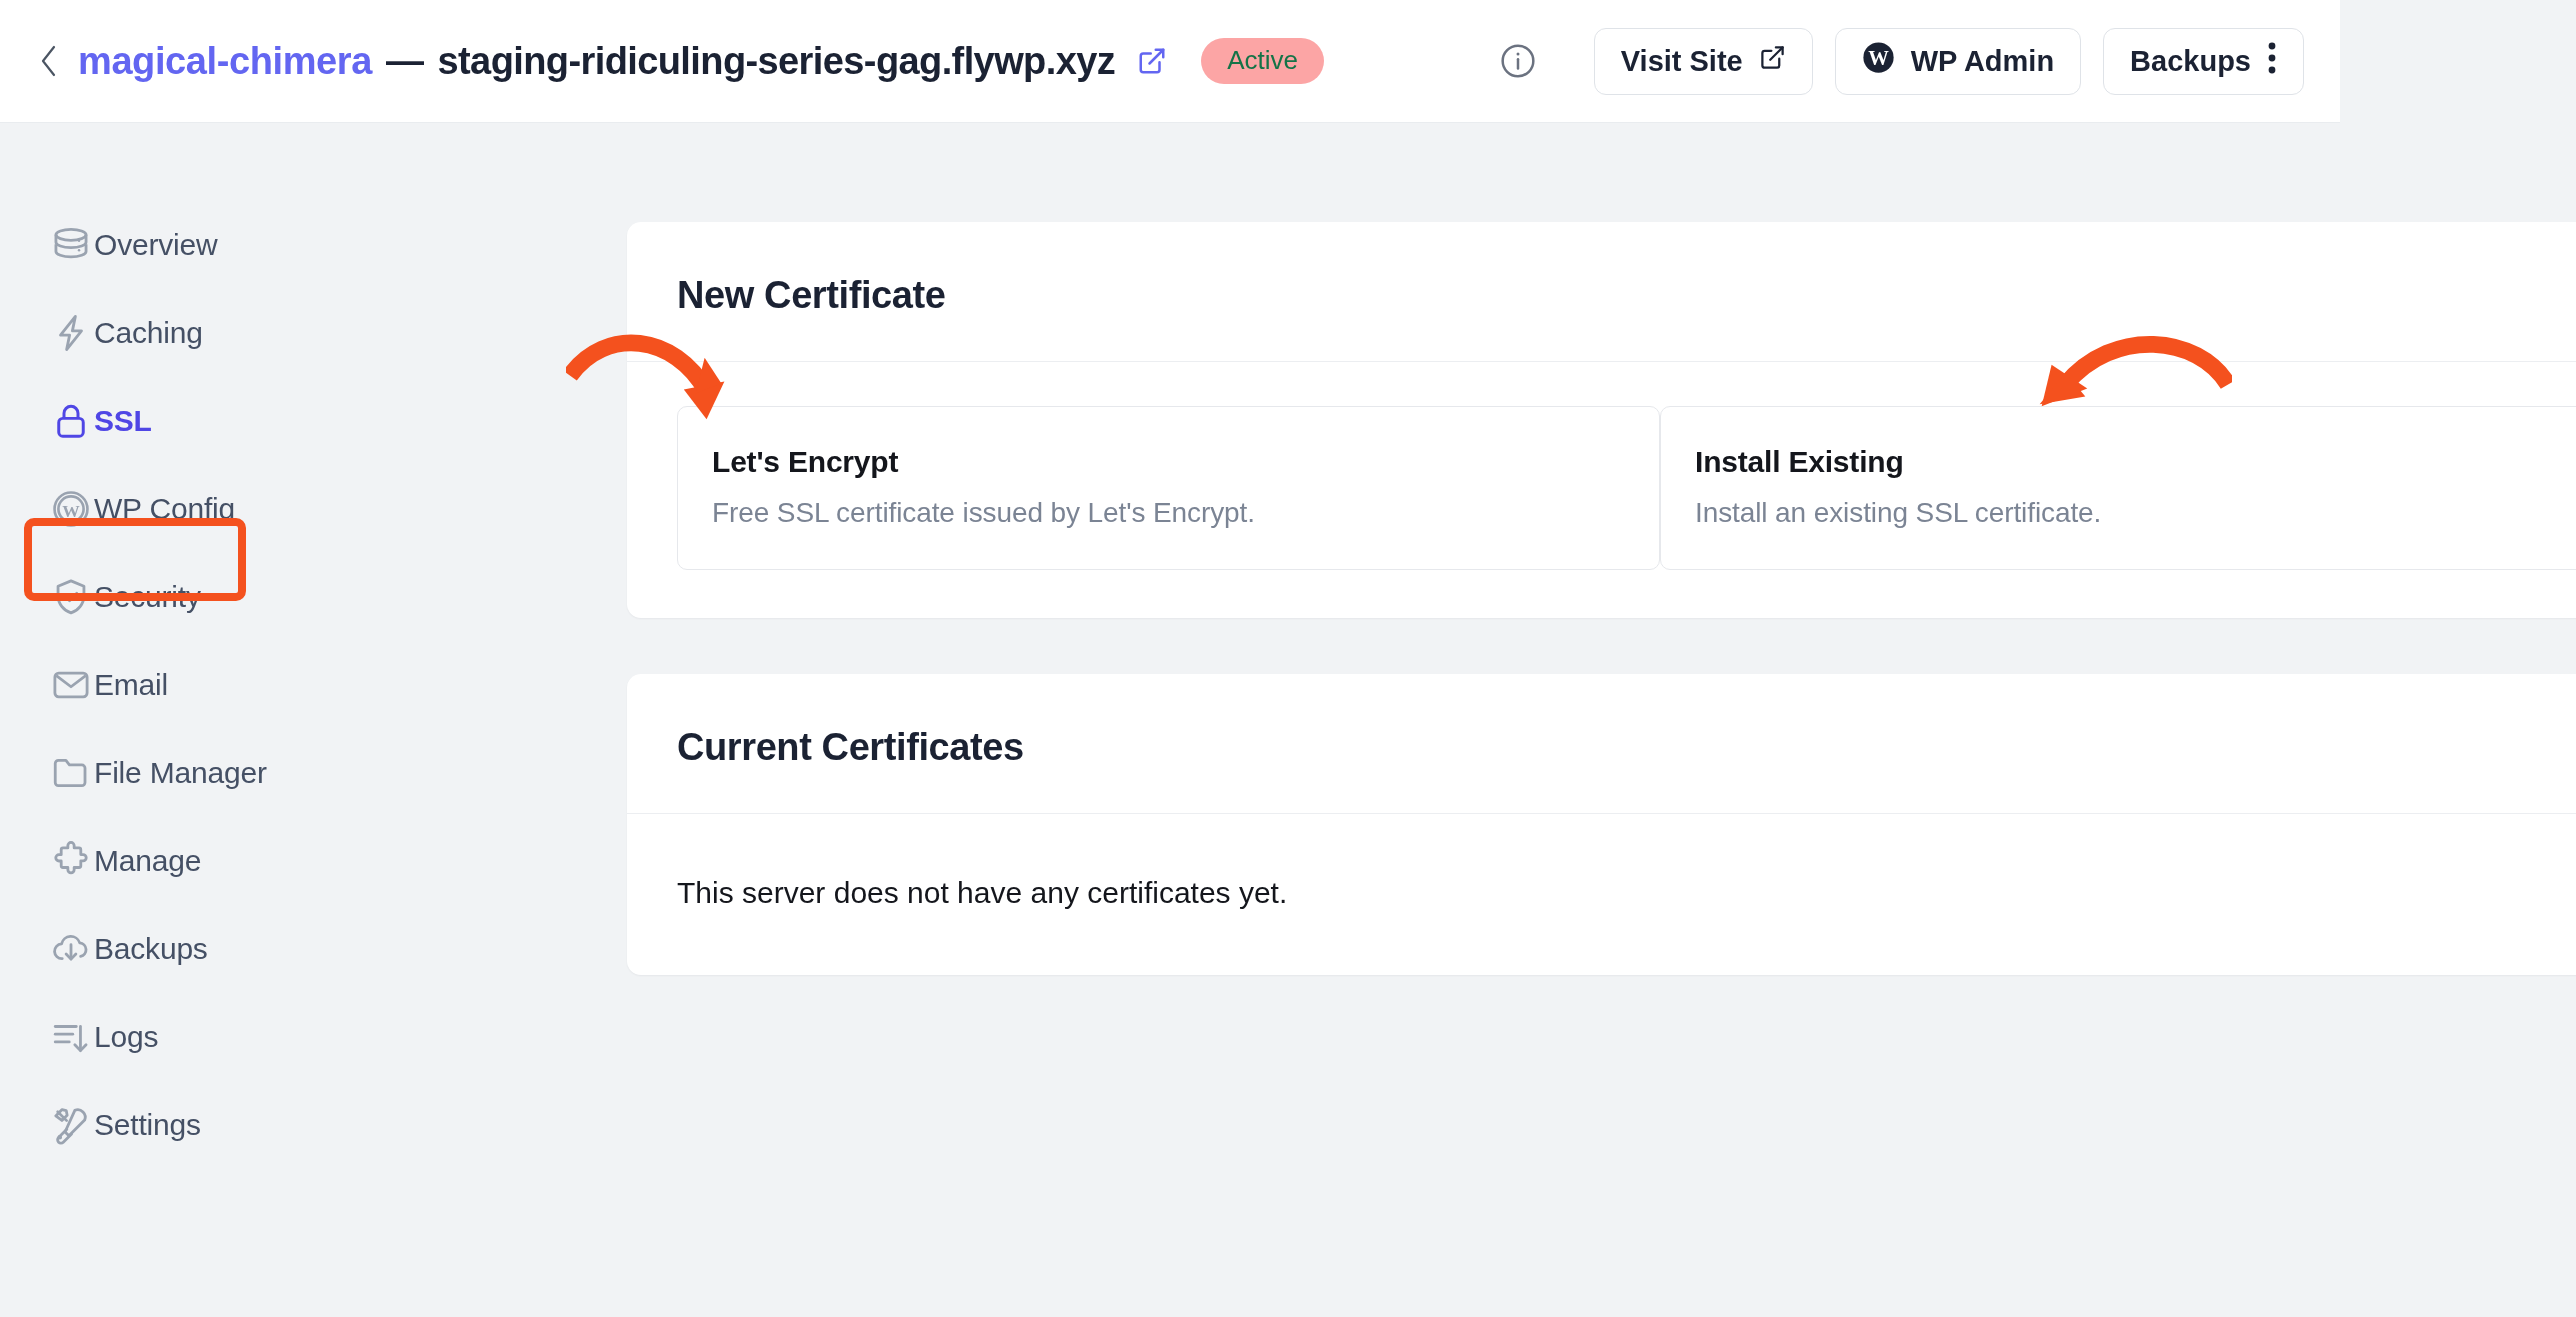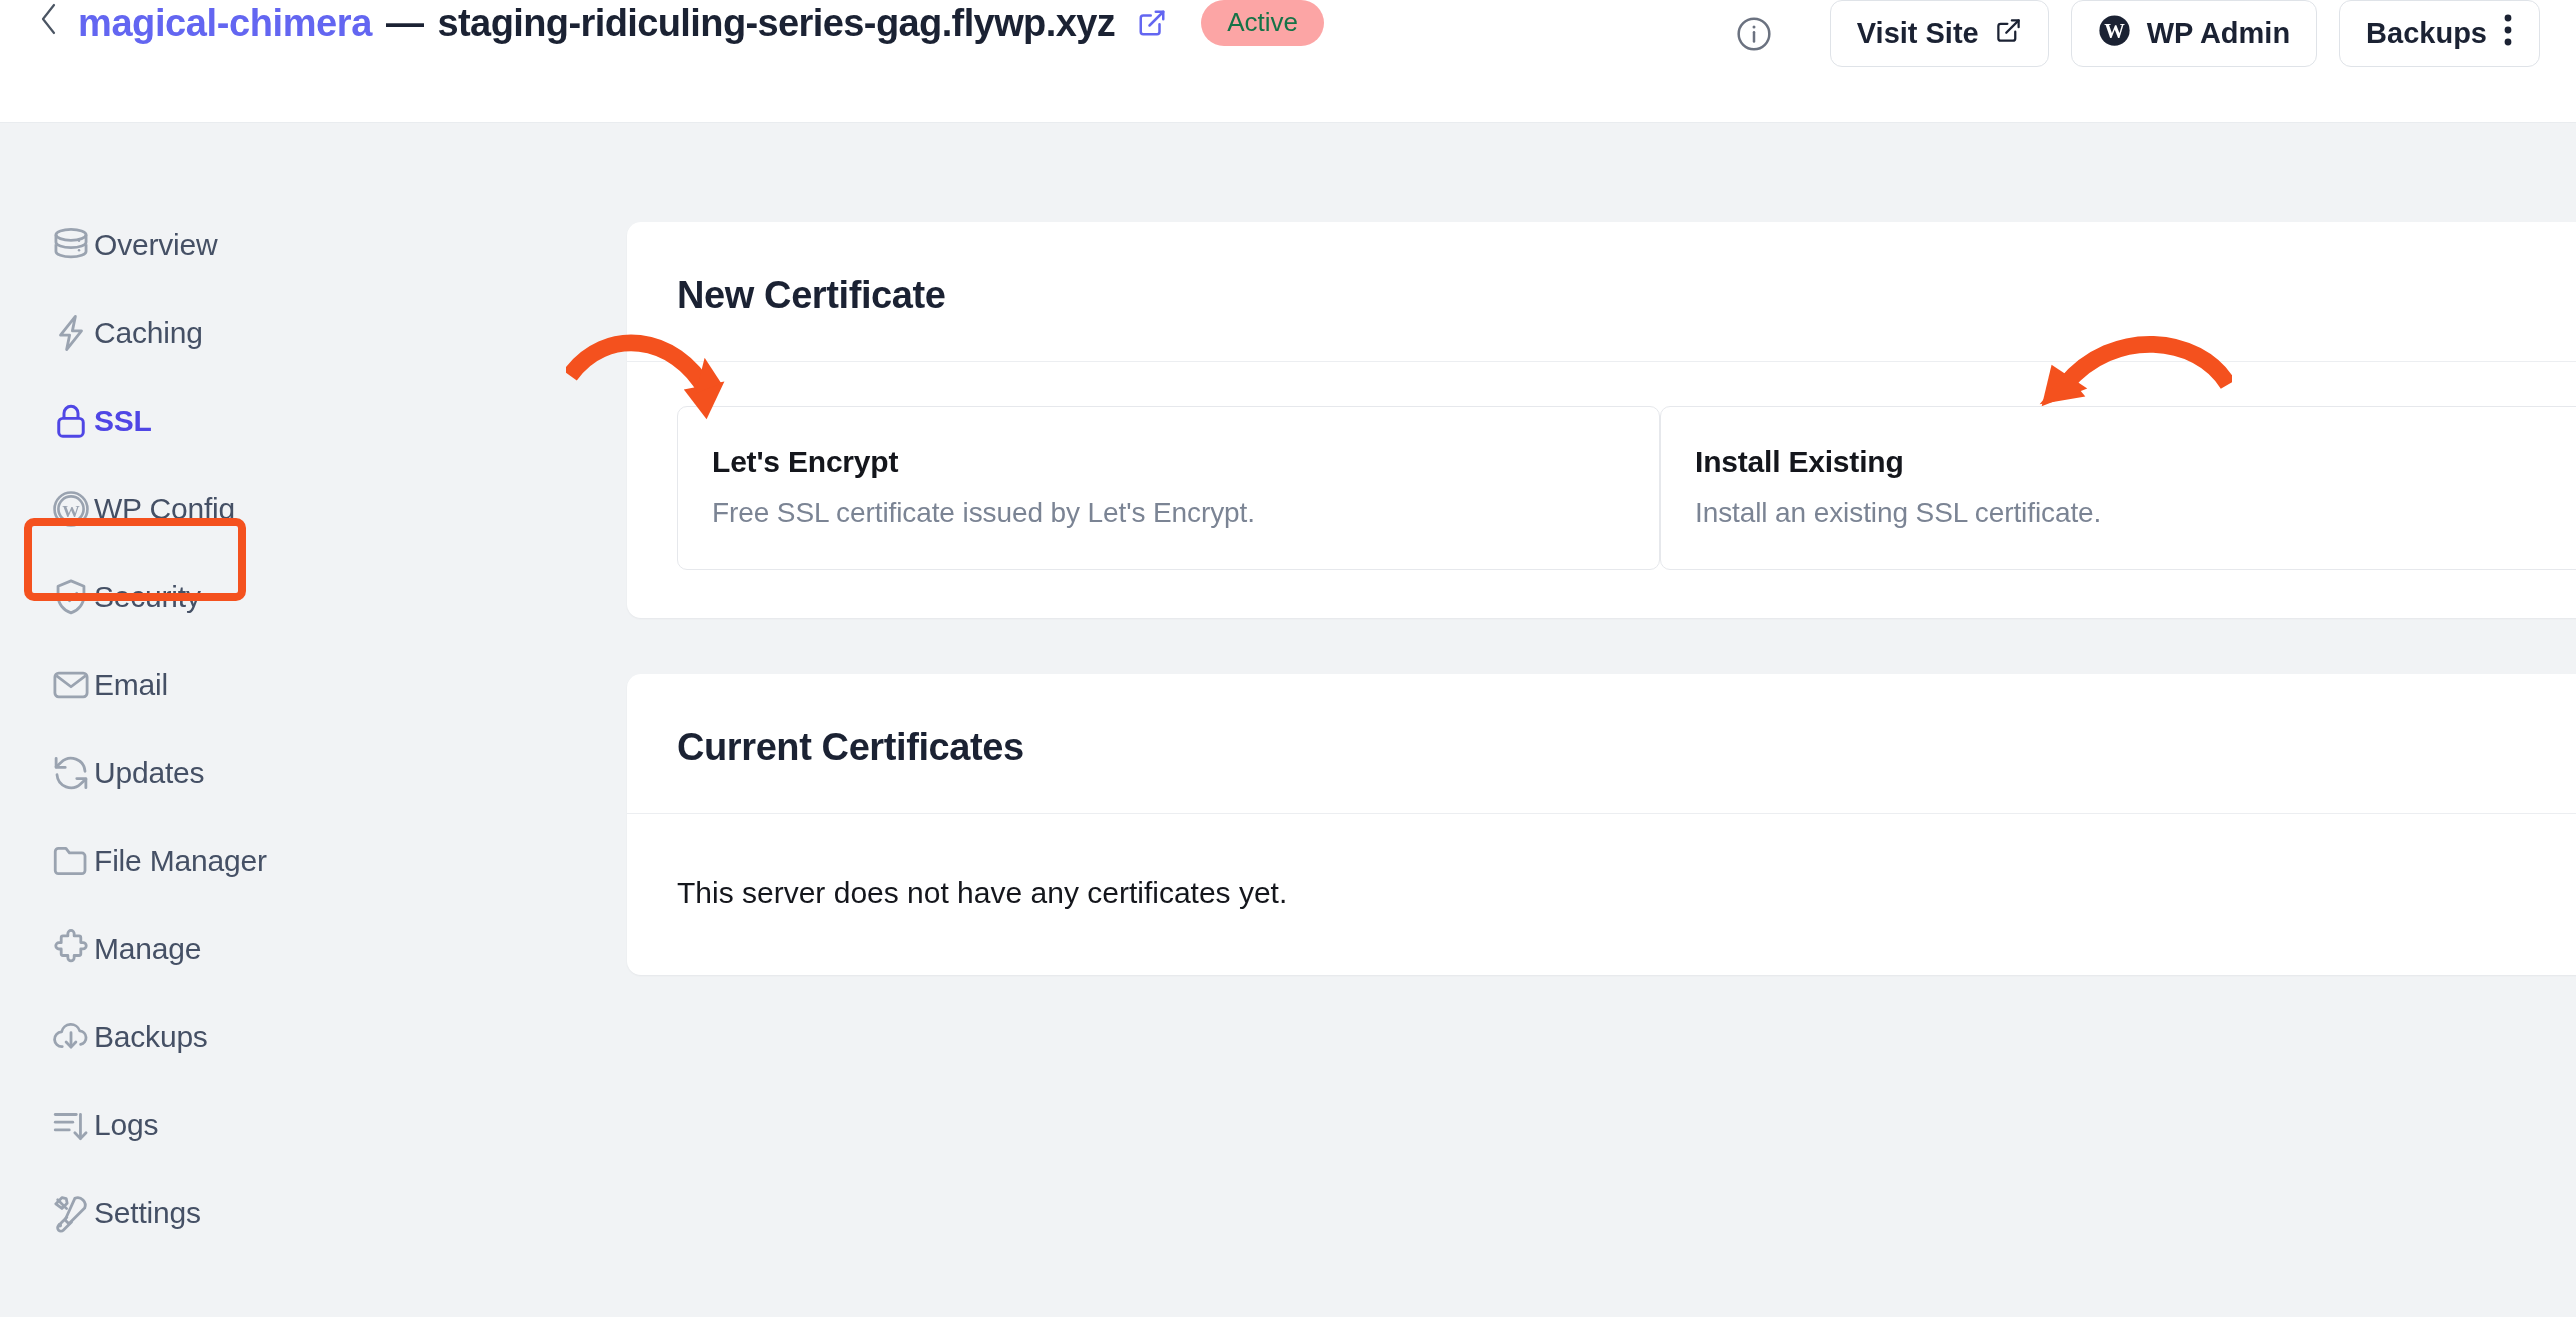--- a/index.html
+++ b/index.html
@@ -12,26 +12,26 @@
     font-family: "Liberation Sans", sans-serif;
     background: #f1f3f5;
     color: #1f2937;
     -webkit-font-smoothing: antialiased;
   }
 
   
   .topbar {
     position: absolute;
     top: 0; left: 0;
-    width: 2576px;
+    width: 2340px;
     height: 123px;
     background: #ffffff;
     border-bottom: 1px solid #e9ecef;
     display: flex;
-    align-items: flex-start;
+    align-items: center;
   }
   .back-chevron {
     margin-left: 36px;
     width: 26px;
     height: 38px;
     display: flex;
     align-items: center;
     justify-content: center;
     color: #4b5563;
     cursor: pointer;
@@ -352,31 +352,20 @@
   <div class="nav-item">
     <span class="nav-icon">
       <svg width="42" height="42" viewBox="0 0 24 24" fill="none" stroke="currentColor" stroke-width="1.6" stroke-linejoin="round">
           <rect x="2.8" y="5.2" width="18.4" height="13.6" rx="2.2"></rect>
           <polyline points="3.6,6.6 12,13 20.4,6.6"></polyline>
         </svg>
     </span>
     <span class="nav-label">Email</span>
   </div>
 
-  <div class="nav-item">
-    <span class="nav-icon">
-      <svg width="42" height="42" viewBox="0 0 24 24" fill="none" stroke="currentColor" stroke-width="1.6" stroke-linecap="round" stroke-linejoin="round">
-          <path d="M20 11a8 8 0 0 0-13.6-5.1L3.5 8.5"></path>
-          <polyline points="3.5,3.6 3.5,8.8 8.7,8.8"></polyline>
-          <path d="M4 13a8 8 0 0 0 13.6 5.1l2.9-2.6"></path>
-          <polyline points="20.5,20.4 20.5,15.2 15.3,15.2"></polyline>
-        </svg>
-    </span>
-    <span class="nav-label">Updates</span>
-  </div>
 
   <div class="nav-item">
     <span class="nav-icon">
       <svg width="42" height="42" viewBox="0 0 24 24" fill="none" stroke="currentColor" stroke-width="1.6" stroke-linejoin="round">
           <path d="M3 6.6a1.8 1.8 0 0 1 1.8-1.8h4.3l2 2.6h7.1A1.8 1.8 0 0 1 20 9.2v8.2a1.8 1.8 0 0 1-1.8 1.8H4.8A1.8 1.8 0 0 1 3 17.4z"></path>
         </svg>
     </span>
     <span class="nav-label">File Manager</span>
   </div>
 

